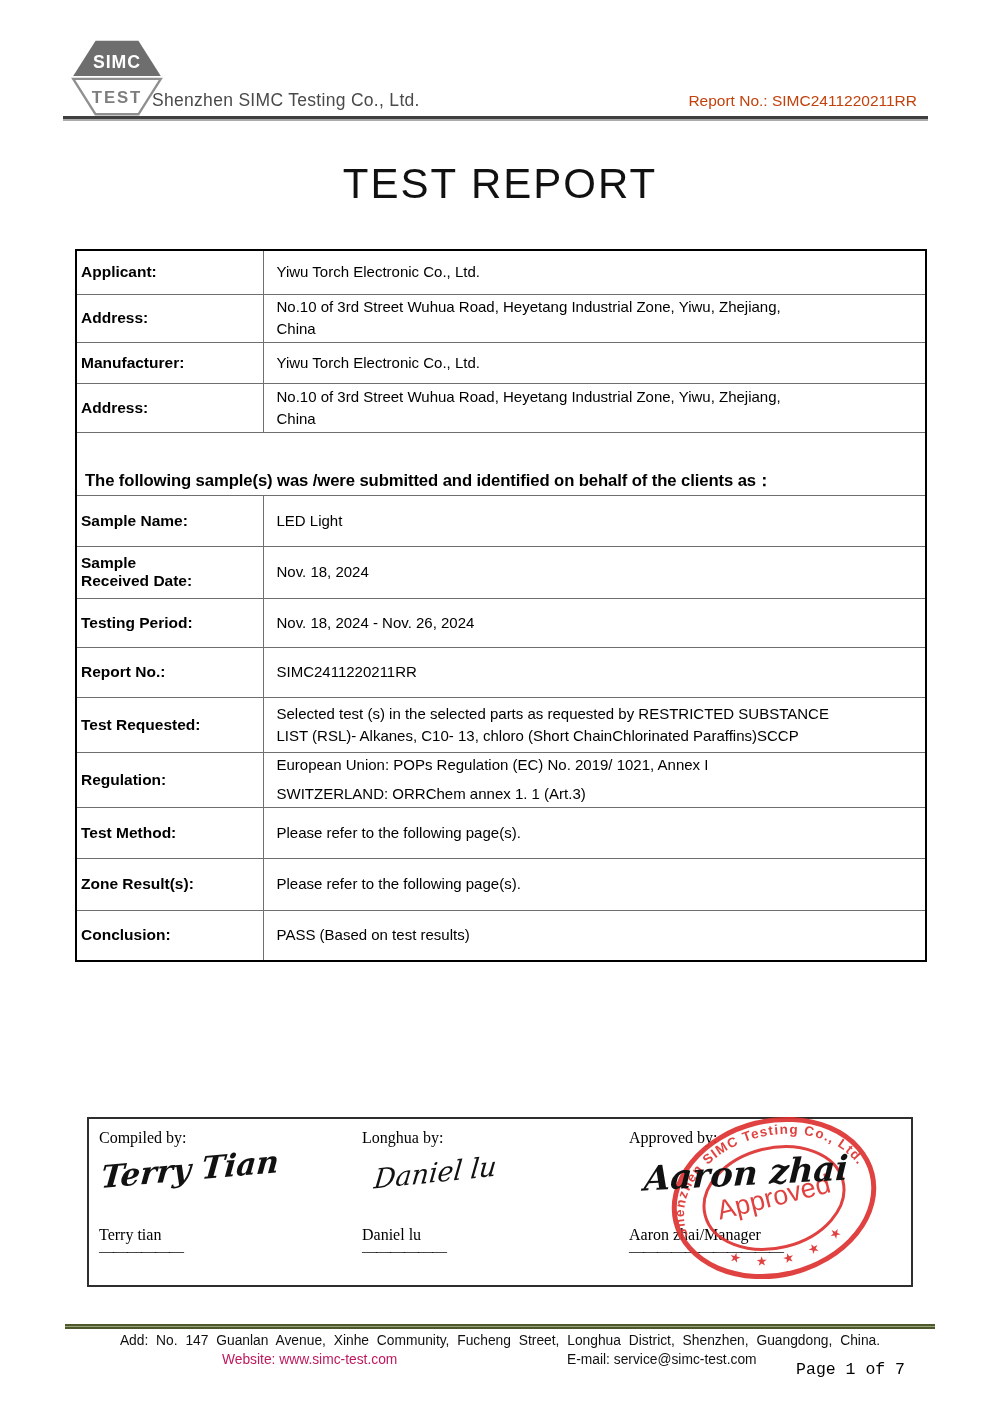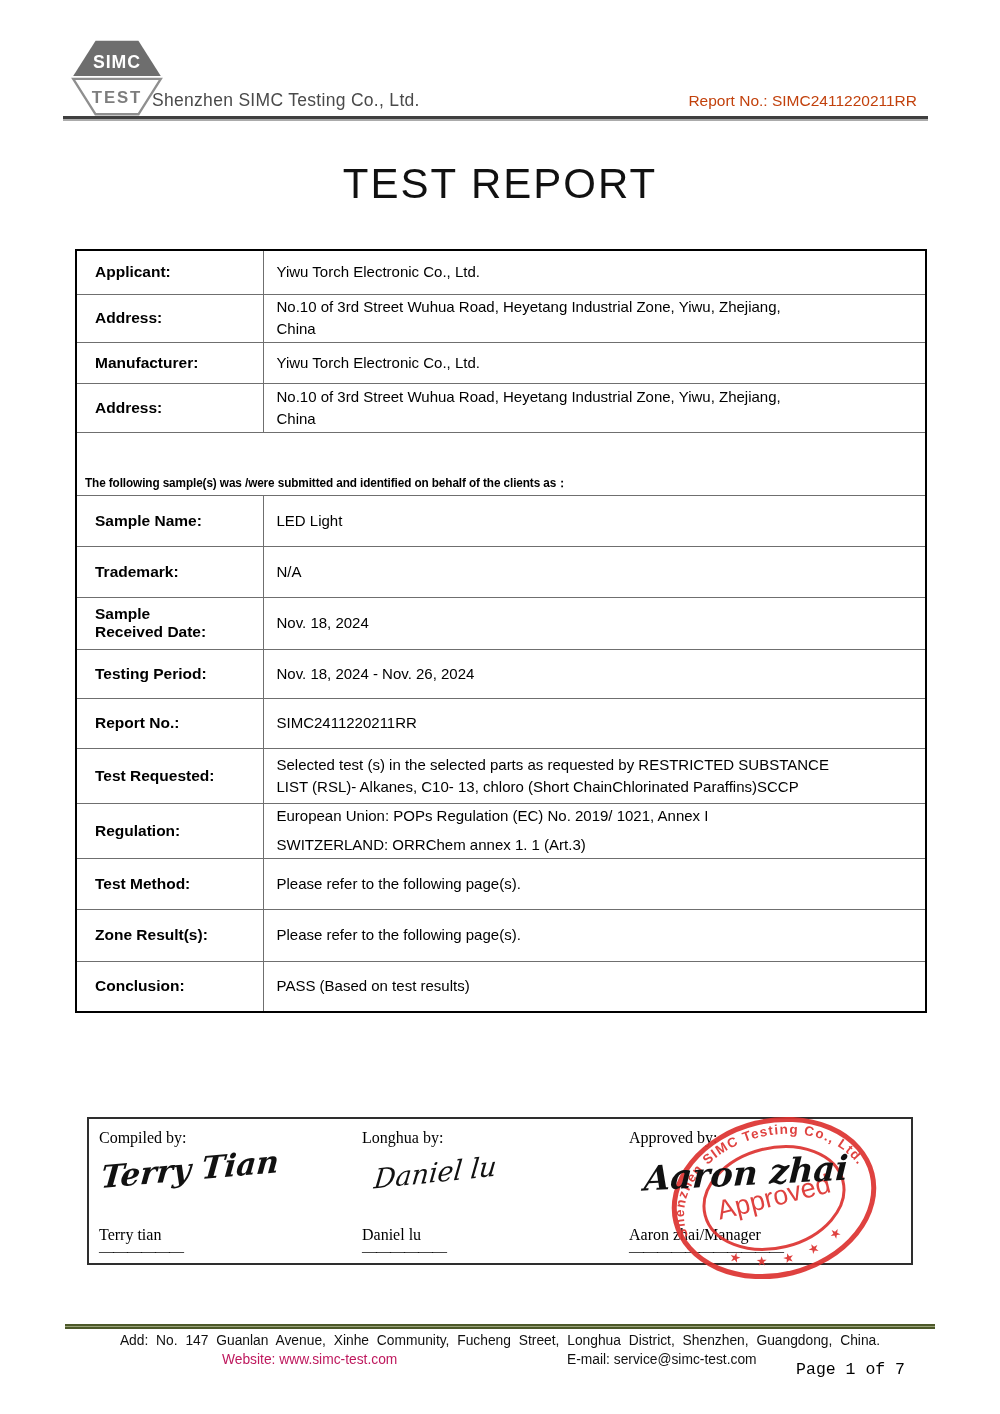--- a/index.html
+++ b/index.html
@@ -15,30 +15,30 @@
   .header-rule { position:absolute; left:63px; top:116px; width:865px; height:5px;
     background:linear-gradient(180deg,#3f3f3f 0 55%, #ababab 55% 100%); }
   
   .page-title { position:absolute; left:0; top:160px; width:100%; text-align:center;
     font-size:42px; letter-spacing:2px; color:#111; }
   
   table.report { position:absolute; left:75px; top:249px; width:850px;
     border-collapse:collapse; table-layout:fixed; }
   table.report, table.report td { border:1px solid #6f6f6f; }
   table.report { border:2px solid #000; }
-  td.lbl { width:187px; font-weight:bold; font-size:15.5px; padding-left:18px; vertical-align:middle; }
+  td.lbl { width:187px; font-weight:bold; font-size:15.5px; padding-left:4px; vertical-align:middle; }
   td.lbl .lblw { display:inline-block; }
   tr.wrap-label td.lbl .lblw { width:118px; }
   td.val { font-size:15px; padding-left:13px; padding-right:8px; vertical-align:middle; line-height:1.45; }
   tr.spaced td.val .line2 { margin-top:7px; }
-  td.statement { font-weight:bold; font-size:12px; vertical-align:bottom;
+  td.statement { font-weight:bold; font-size:17px; vertical-align:bottom;
     padding:0 6px 3px 8px; letter-spacing:-0.1px; }
   td.statement span { display:inline-block; transform:scaleX(.98); transform-origin:left bottom; white-space:nowrap; }
   
-  .sig-box { position:absolute; left:87px; top:1117px; width:826px; height:148px;
+  .sig-box { position:absolute; left:87px; top:1117px; width:826px; height:170px;
     border:2px solid #2e2e2e; font-family:"Liberation Serif", serif; }
   .sig-col { position:absolute; top:10px; }
   .sig-col.c1 { left:10px; } .sig-col.c2 { left:273px; } .sig-col.c3 { left:540px; }
   .sig-label { font-size:16px; }
   .sig-hand { position:absolute; font-family:"DejaVu Serif", serif; font-style:italic; color:#111; white-space:nowrap; }
   .hand1 { left:12px;  top:32px; font-size:31px; font-weight:600; transform:rotate(-5deg) skewX(-10deg); }
   .hand2 { left:285px; top:38px; font-size:27px; transform:rotate(-6deg) skewX(-12deg); }
   .hand3 { left:555px; top:34px; font-size:34px; font-weight:600; transform:rotate(-3deg) skewX(-6deg); z-index:5; }
   .sig-name { position:absolute; top:107px; font-size:16px; font-family:"Liberation Serif", serif; }
   .n1 { left:10px; } .n2 { left:273px; } .n3 { left:540px; z-index:1; }
@@ -106,26 +106,20 @@
           <div class="line2">China</div>
         </td>
   </tr>
   <tr style="height:63px">
     <td class="statement" colspan="2"><span>The following sample(s) was /were submitted and identified on behalf of the clients as：</span></td>
   </tr>
   <tr style="height:51px">
     <td class="lbl"><span class="lblw">Sample Name:</span></td>
     <td class="val">
           <div>LED Light</div>
-        </td>
-  </tr>
-  <tr style="height:51px">
-    <td class="lbl"><span class="lblw">Trademark:</span></td>
-    <td class="val">
-          <div>N/A</div>
         </td>
   </tr>
   <tr style="height:52px" class="wrap-label">
     <td class="lbl"><span class="lblw">Sample Received Date:</span></td>
     <td class="val">
           <div>Nov. 18, 2024</div>
         </td>
   </tr>
   <tr style="height:49px">
     <td class="lbl"><span class="lblw">Testing Period:</span></td>

